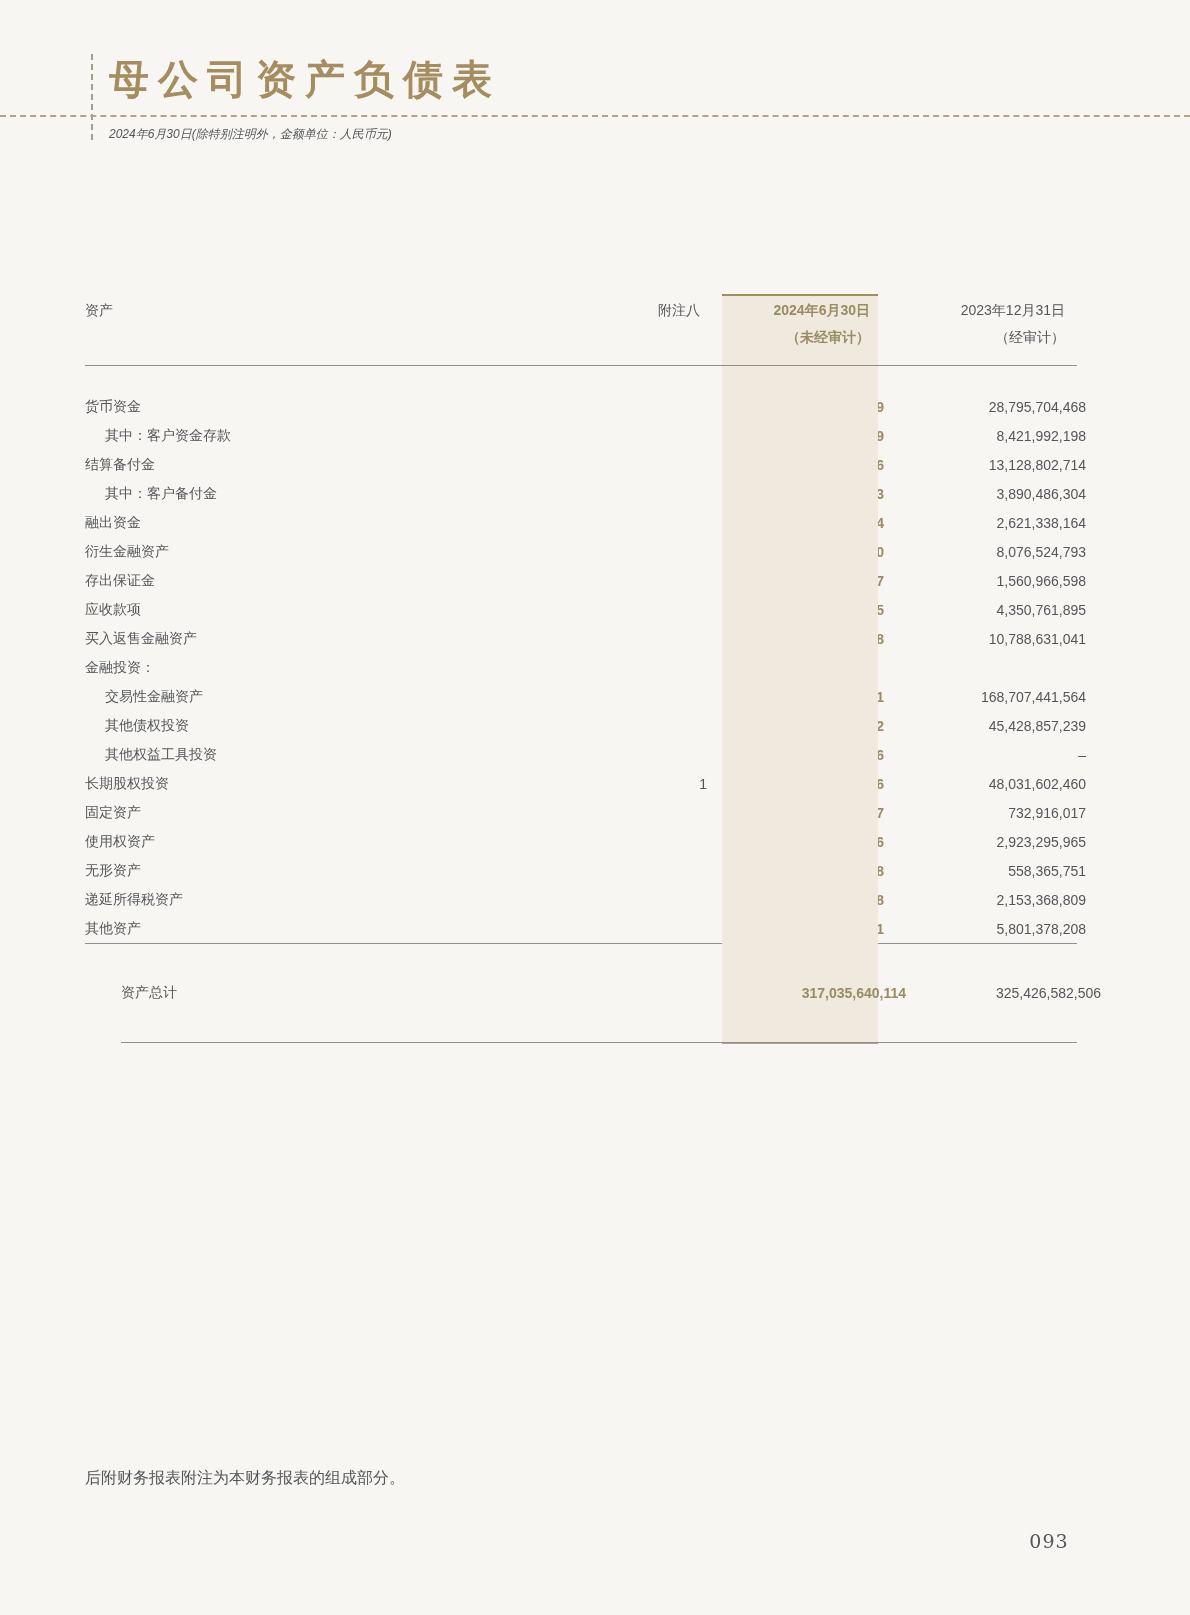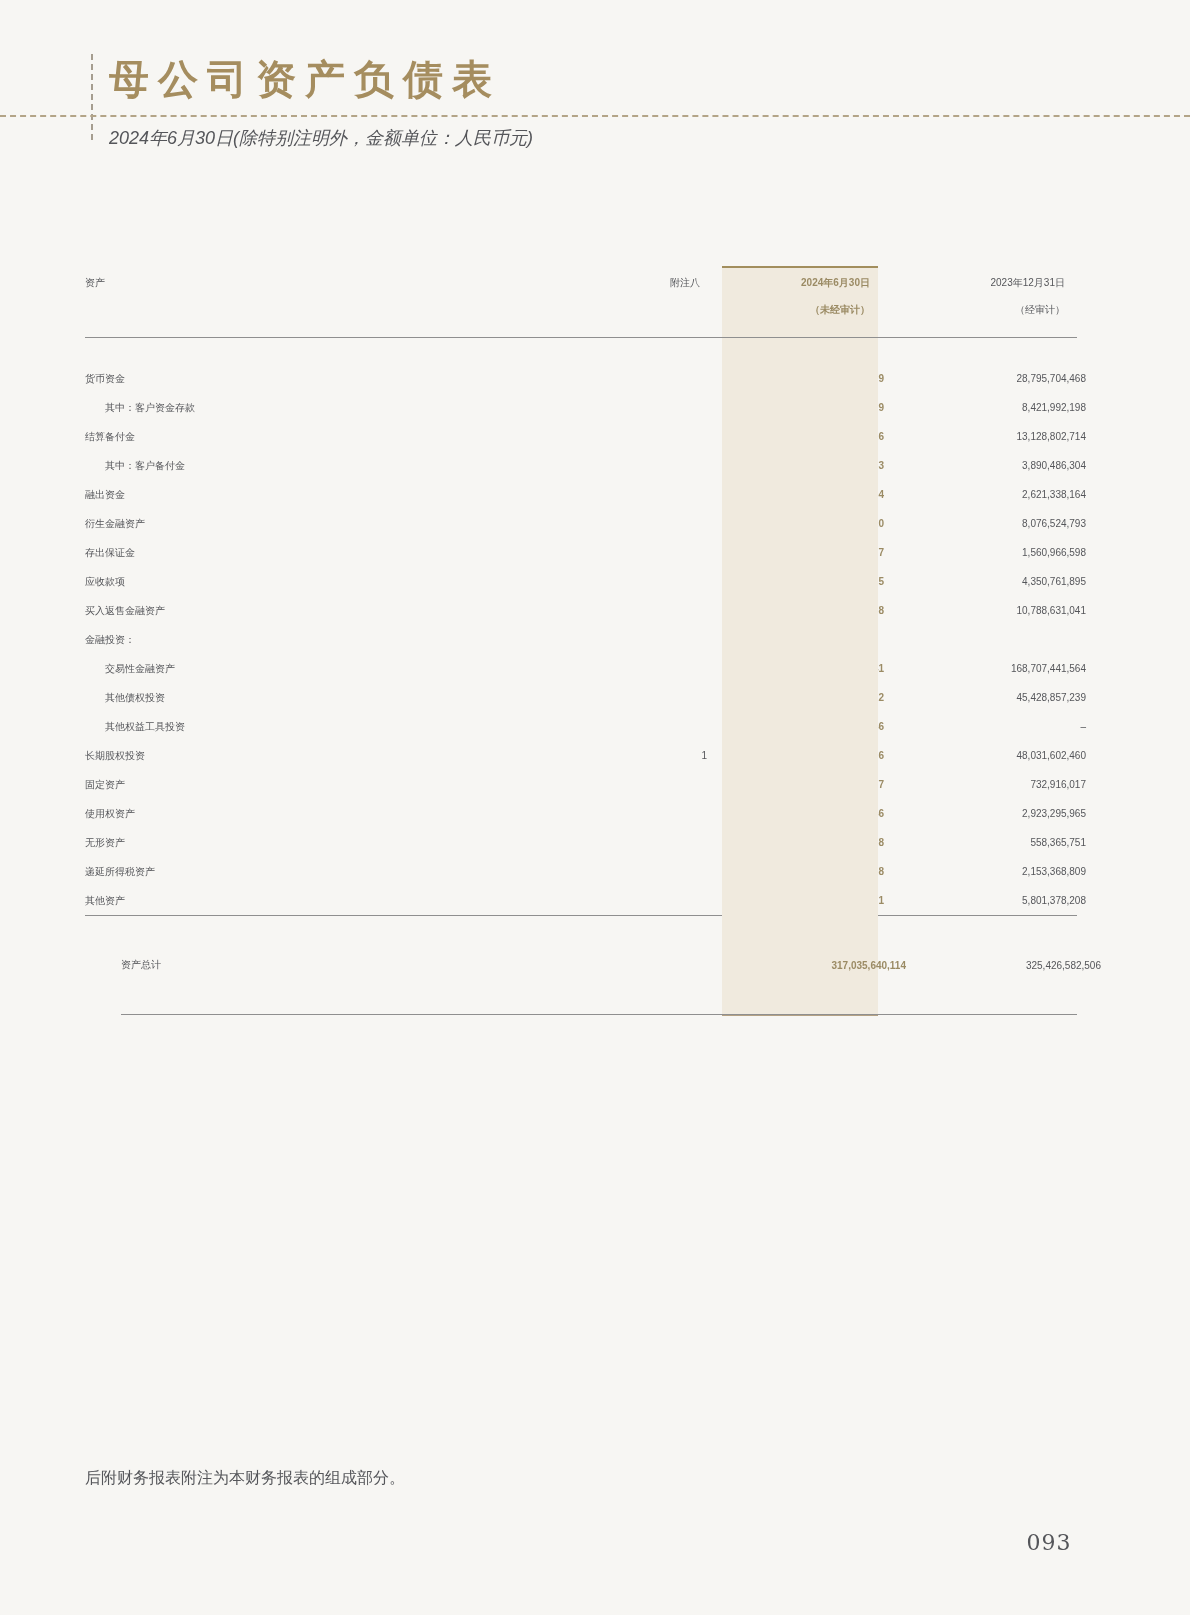--- a/index.html
+++ b/index.html
@@ -40,28 +40,28 @@
     font-family:"DejaVu Serif","Liberation Serif",serif;
     font-weight:700;
     font-size:40px;
     letter-spacing:9px;
     color:var(--accent);
     white-space:nowrap;
   }
   .subtitle{
     position:absolute;left:109px;top:126px;
     font-style:italic;
-    font-size:18px;
+    font-size:12px;
     color:var(--text);
     white-space:nowrap;
   }
   
   .table-wrap{
-    position:absolute;left:85px;top:254px;width:992px;
-    font-size:10px;
+    position:absolute;left:85px;top:282px;width:992px;
+    font-size:14px;
   }
   .hl-col{
     position:absolute;left:637px;top:12px;width:156px;height:746px;
     background:var(--hl-bg);
     border-top:2px solid var(--hl-top);
     border-bottom:2px solid var(--hl-bottom);
     z-index:0;
   }
   .tgrid{
     position:relative;z-index:1;
@@ -103,21 +103,21 @@
   }
   
   .footnote{
     position:absolute;left:85px;top:1468px;
     font-size:16px;color:var(--text);
   }
   .page-number{
     position:absolute;left:1014px;top:1530px;width:70px;
     text-align:center;
     font-family:"DejaVu Serif","Liberation Serif",serif;
-    font-size:22px;letter-spacing:1px;
+    font-size:19px;letter-spacing:1px;
     color:var(--text);
   }
 </style>
 </head>
 <body>
 
 <div class="page">
 
   <div class="v-dash"></div>
   <div class="title">母公司资产负债表</div>

